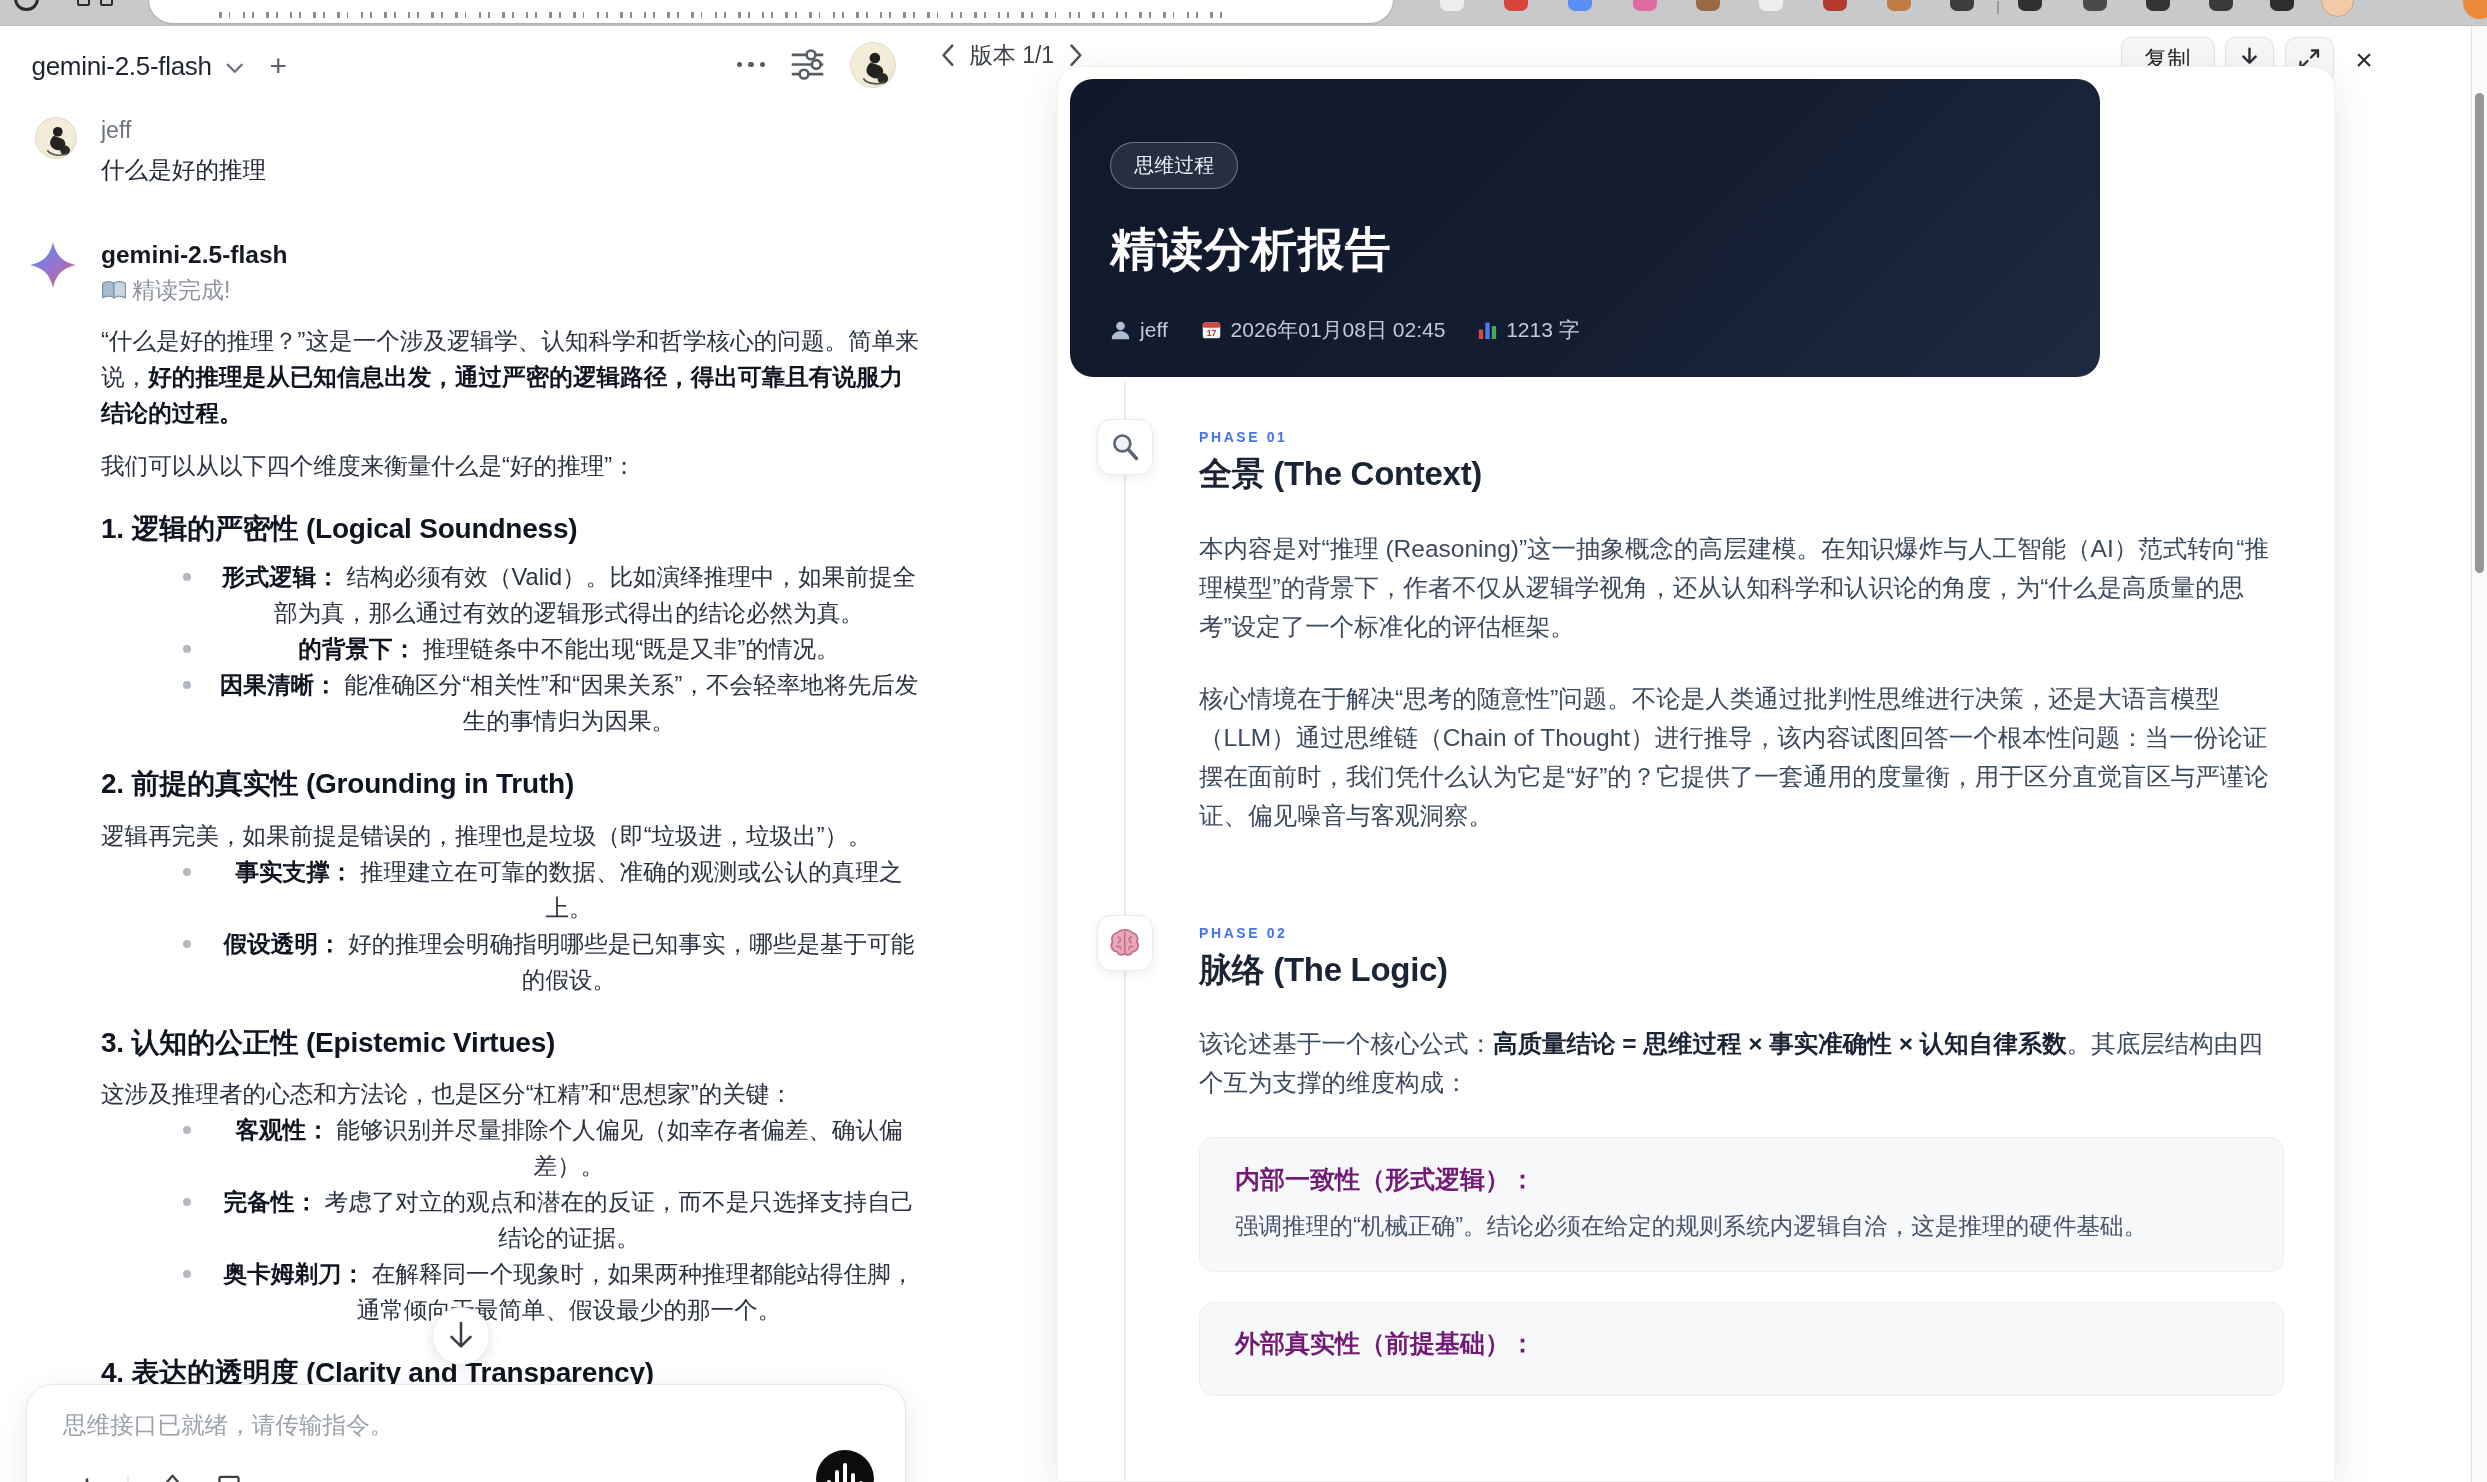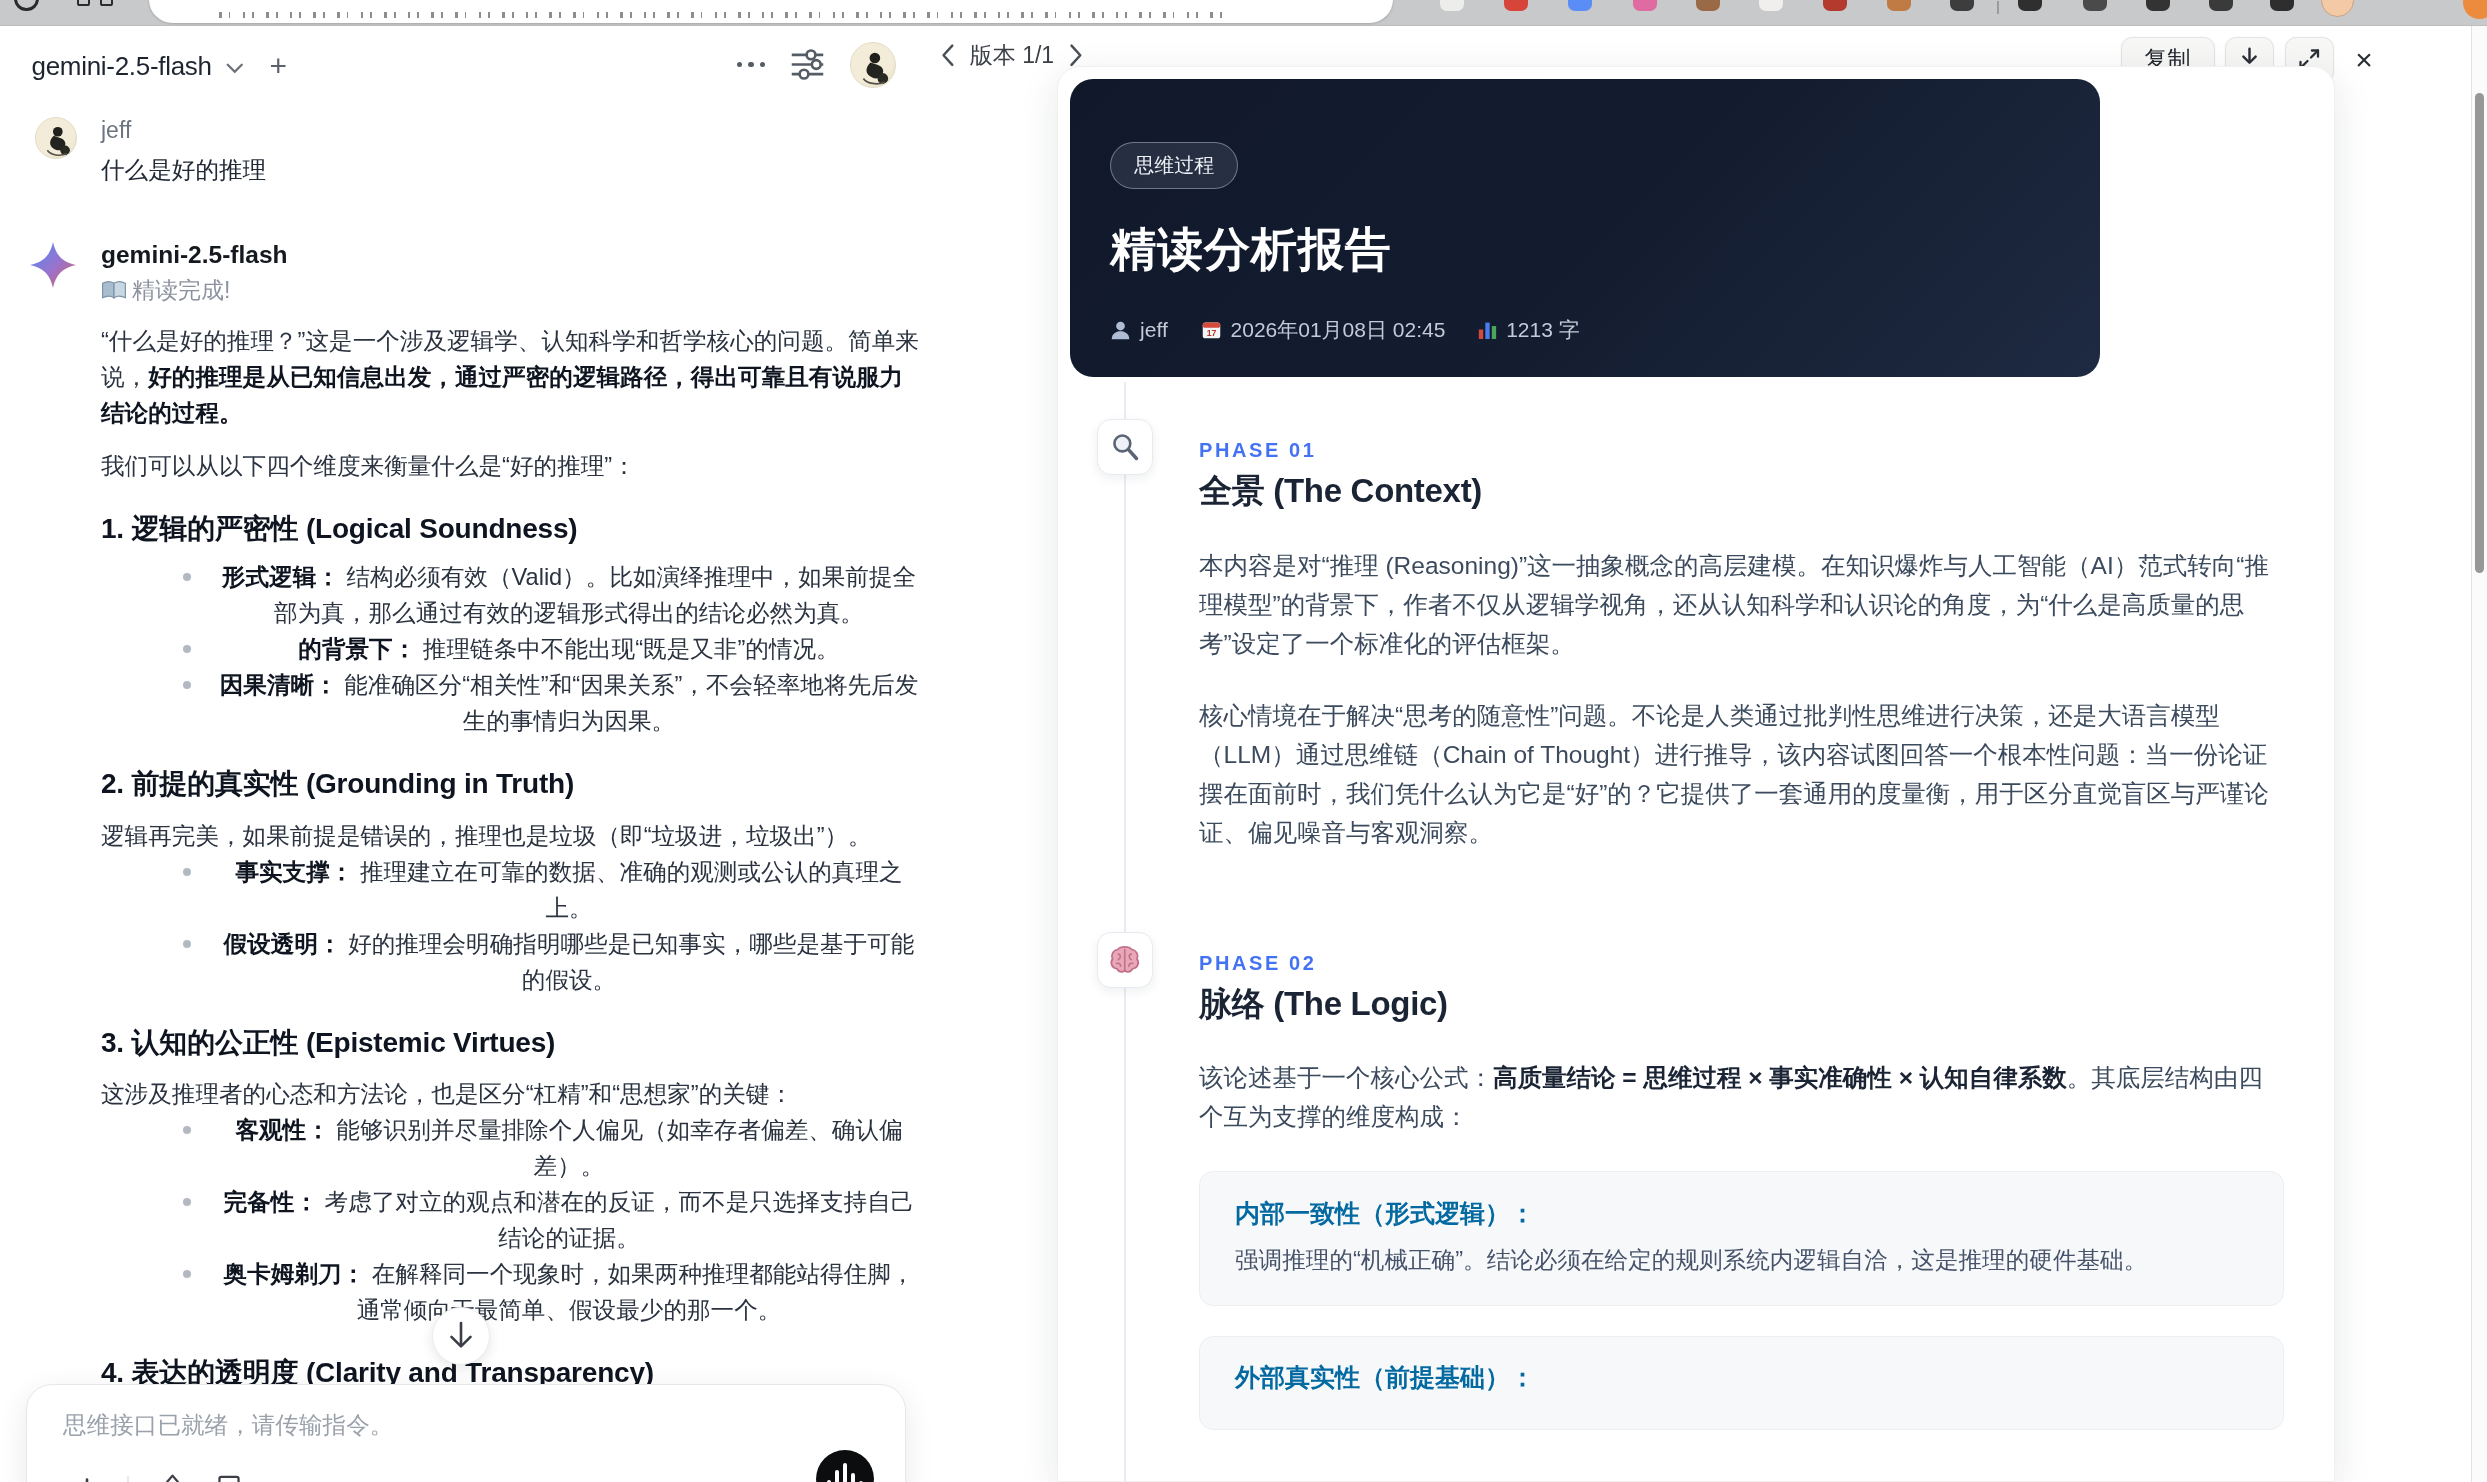--- a/index.html
+++ b/index.html
@@ -89,27 +89,27 @@
   #hero-meta { margin-top:35px; display:flex; align-items:center; gap:33px; font-size:21px; color:#c3cbd8; }
   .meta-item { display:flex; align-items:center; gap:8.8px; }
 
   #timeline-line { position:absolute; left:66px; top:315px; bottom:0; width:1.8px; background:#e9edf3; }
   #phases { position:absolute; left:39px; top:352px; width:1208px; }
   .phase { display:flex; gap:46px; margin-bottom:47px; }
   .phase-icon { width:56px; height:56px; border-radius:14px; background:#fff; border:0.9px solid #e7ebf1;
     box-shadow:0 3.5px 10.5px rgba(15,23,42,.07); display:flex; align-items:center; justify-content:center;
     flex:0 0 56px; position:relative; z-index:1; }
   .phase-content { width:1085px; }
-  .phase-label { font-size:20px; font-weight:bold; color:#4372f3; letter-spacing:2.6px; margin:20px 0 7px; }
+  .phase-label { font-size:14px; font-weight:bold; color:#4372f3; letter-spacing:2.6px; margin:10px 0 7px; }
   .phase-title { font-size:33px; font-weight:bold; color:#1b2434; margin-bottom:31.5px; letter-spacing:-0.3px; }
   .phase-content p.body { font-size:24.5px; line-height:39px; color:#3c4a5d; margin-bottom:33px; }
   .phase-content p.body b { color:#1b2434; }
   .cardlist { margin-top:35px; }
   .info-card { background:#f7f8fa; border:0.9px solid #eceef2; border-radius:14px; padding:24.5px 35px; margin-bottom:30px; }
-  .info-card h4 { font-size:25px; color:#0369a1; margin-bottom:10.5px; }
+  .info-card h4 { font-size:25px; color:#701a75; margin-bottom:10.5px; }
   .info-card p { font-size:23.6px; line-height:40px; color:#46536a; }
 
   #scrollbar-track { position:absolute; left:2471px; top:26px; width:15.8px; height:1456px;
     background:#fbfbfb; border-left:0.9px solid #e3e3e3; z-index:30; }
   #scrollbar-thumb { position:absolute; left:2.6px; top:67px; width:9.6px; height:480px; border-radius:5.3px; background:#979797; }
 </style>
 </head>
 <body>
 
 <div id="browser-strip">

